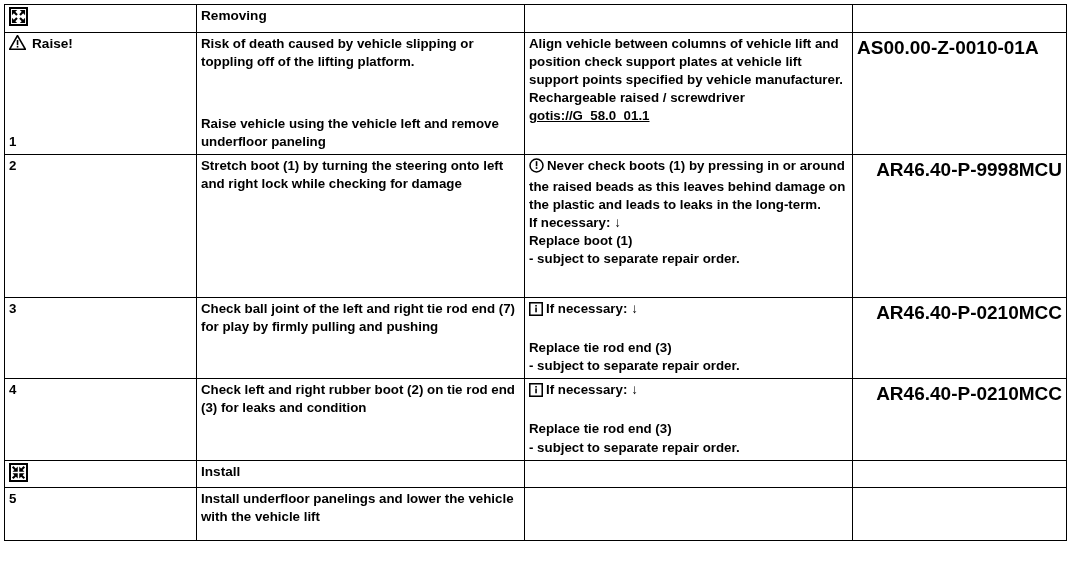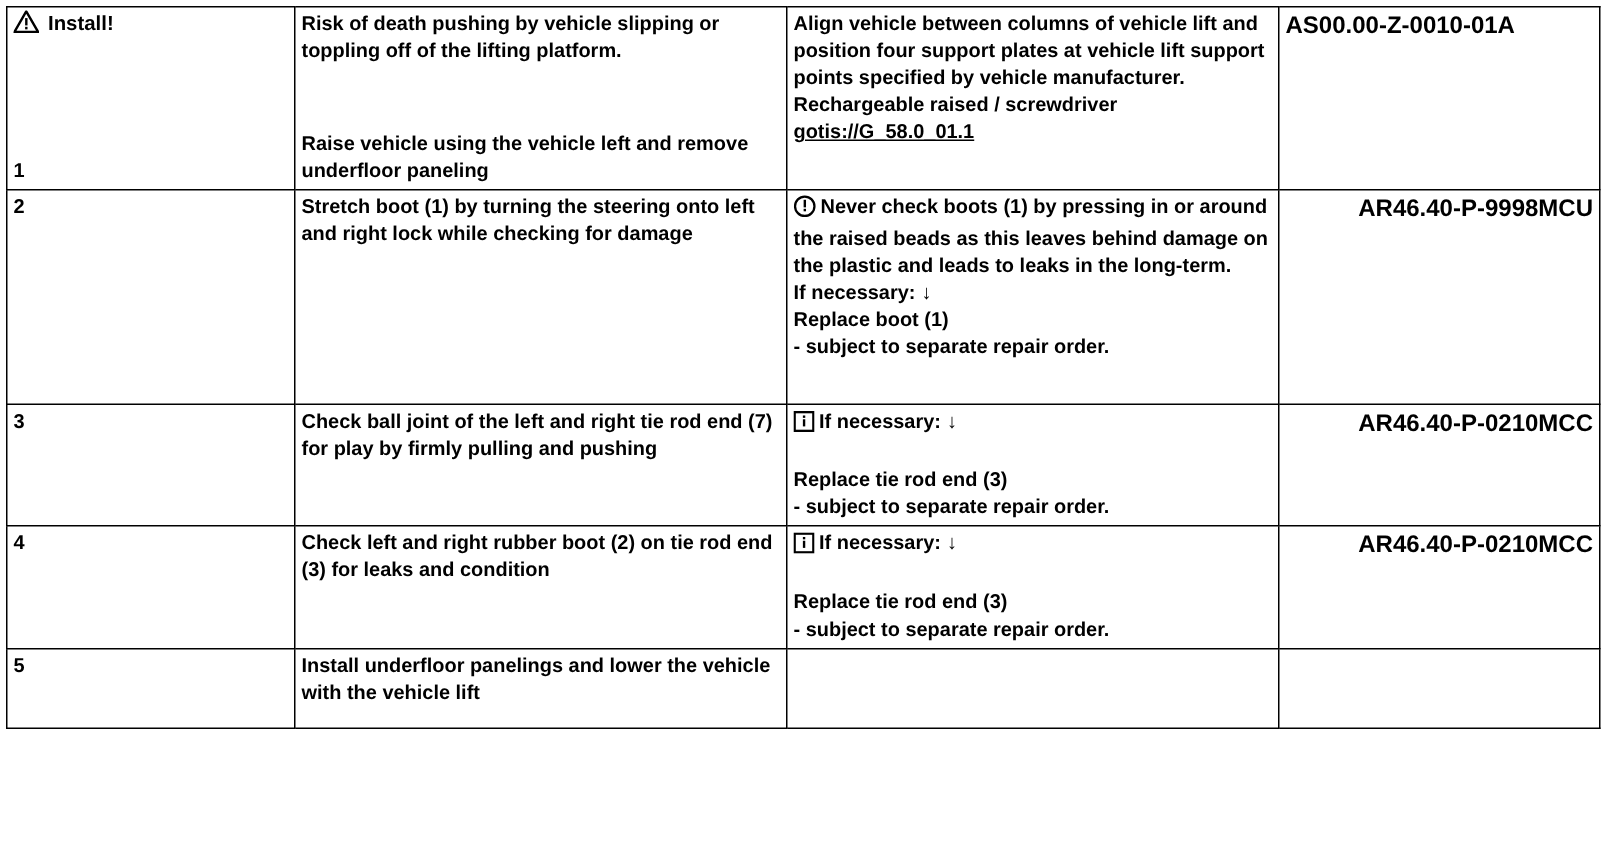--- a/index.html
+++ b/index.html
@@ -85,21 +85,21 @@
   .tri-warn { display: inline-block; vertical-align: -2px; }
 
   .link-gotis {
     font-weight: bold;
     margin-top: 20px;
   }
 
   .blank-line { display: block; height: 1.36em; }
   .arrow-dn { font-weight: bold; padding-left: 4px; }
 
-  .ref-text { font-weight: bold; font-size: 16px; }
+  .ref-text { font-weight: bold; font-size: 19px; }
   .ref-mid { padding-top: 0; }
 
   
   .r-remhdr td { height: 28px; }
   .r-danger  td { height: 122px; }
   .r-chkhdr  td { height: 27px; }
   .r-step2   td { height: 143px; }
   .r-step3   td { height: 78px; }
   .r-step4   td { height: 78px; }
   .r-insthdr td { height: 27px; }
@@ -112,47 +112,64 @@
 <div class="sheet">
   <table class="work-table">
     <colgroup>
       <col class="c-step">
         <col class="c-task">
         <col class="c-note">
         <col class="c-ref">
     </colgroup>
     <tbody>
 
+      <tr class="row-section r-remhdr">
+        <td>
+          <span class="icon-box">
+            <svg width="15" height="15" viewBox="0 0 16 16" aria-hidden="true">
+              <path d="M1 1 L6.6 1 L4.6 3 L7.2 5.6 L5.6 7.2 L3 4.6 L1 6.6 Z" fill="#000"></path>
+              <path d="M15 1 L15 6.6 L13 4.6 L10.4 7.2 L8.8 5.6 L11.4 3 L9.4 1 Z" fill="#000"></path>
+              <path d="M1 15 L1 9.4 L3 11.4 L5.6 8.8 L7.2 10.4 L4.6 13 L6.6 15 Z" fill="#000"></path>
+              <path d="M15 15 L9.4 15 L11.4 13 L8.8 10.4 L10.4 8.8 L13 11.4 L15 9.4 Z" fill="#000"></path>
+            </svg>
+          </span>
+        </td>
+        <td>
+          <span class="section-title">Removing</span>
+        </td>
+        <td></td>
+        <td></td>
+      </tr>
 
       <tr class="r-danger">
         <td>
           <div class="cell-stack">
             <div class="danger-label">
               <span class="tri-warn">
                 <svg width="17" height="15" viewBox="0 0 18 16" aria-hidden="true">
                   <path d="M9 0.6 L17.4 15.2 L0.6 15.2 Z" fill="none" stroke="#000" stroke-width="1.7"></path>
                   <rect x="8.2" y="5.4" width="1.7" height="5.2" fill="#000"></rect>
                   <rect x="8.2" y="11.6" width="1.7" height="1.8" fill="#000"></rect>
                 </svg>
               </span>
-              <span>Install!</span>
+              <span>Raise!</span>
             </div>
             <div class="push"></div>
             <div class="step-num">1</div>
           </div>
         </td>
         <td>
           <div class="cell-stack">
-            <div>Risk of death  pushing by vehicle slipping or toppling off of the lifting platform.</div>
+            <div>Risk of death  caused by vehicle slipping or toppling off of the lifting platform.</div>
             <div class="push"></div>
             <div>Raise vehicle using the vehicle left and remove underfloor paneling</div>
           </div>
         </td>
         <td>
-          <div>Align vehicle between columns of vehicle lift and position four support plates  at vehicle lift support points specified by vehicle manufacturer.</div>
+          <div>Align vehicle between columns of vehicle lift and position check support plates  at vehicle lift support points specified by vehicle manufacturer.</div>
           <div>Rechargeable raised / screwdriver</div>
           <a class="link-gotis" href="#" style="color:#000">gotis://G_58.0_01.1</a>
         </td>
         <td>
           <span class="ref-text">AS00.00-Z-0010-01A</span>
         </td>
       </tr>
 
 
       <tr class="r-step2">
@@ -240,20 +257,37 @@
         </td>
         <td>
           <div class="ref-near-bottom">
             <div class="push"></div>
             <div class="ref-text">AR46.40-P-0210MCC</div>
             <div style="height:20px"></div>
           </div>
         </td>
       </tr>
 
+      <tr class="row-section r-insthdr">
+        <td>
+          <span class="icon-box">
+            <svg width="15" height="15" viewBox="0 0 16 16" aria-hidden="true">
+              <path d="M7.2 7.2 L1.6 7.2 L3.6 5.2 L1 2.6 L2.6 1 L5.2 3.6 L7.2 1.6 Z" fill="#000"></path>
+              <path d="M8.8 7.2 L8.8 1.6 L10.8 3.6 L13.4 1 L15 2.6 L12.4 5.2 L14.4 7.2 Z" fill="#000"></path>
+              <path d="M7.2 8.8 L7.2 14.4 L5.2 12.4 L2.6 15 L1 13.4 L3.6 10.8 L1.6 8.8 Z" fill="#000"></path>
+              <path d="M8.8 8.8 L14.4 8.8 L12.4 10.8 L15 13.4 L13.4 15 L10.8 12.4 L8.8 14.4 Z" fill="#000"></path>
+            </svg>
+          </span>
+        </td>
+        <td>
+          <span class="section-title">Install</span>
+        </td>
+        <td></td>
+        <td></td>
+      </tr>
 
       <tr class="r-step5">
         <td>
           <span class="step-num">5</span>
         </td>
         <td>
           <span>Install underfloor panelings and lower the vehicle with the vehicle lift</span>
         </td>
         <td></td>
         <td></td>

